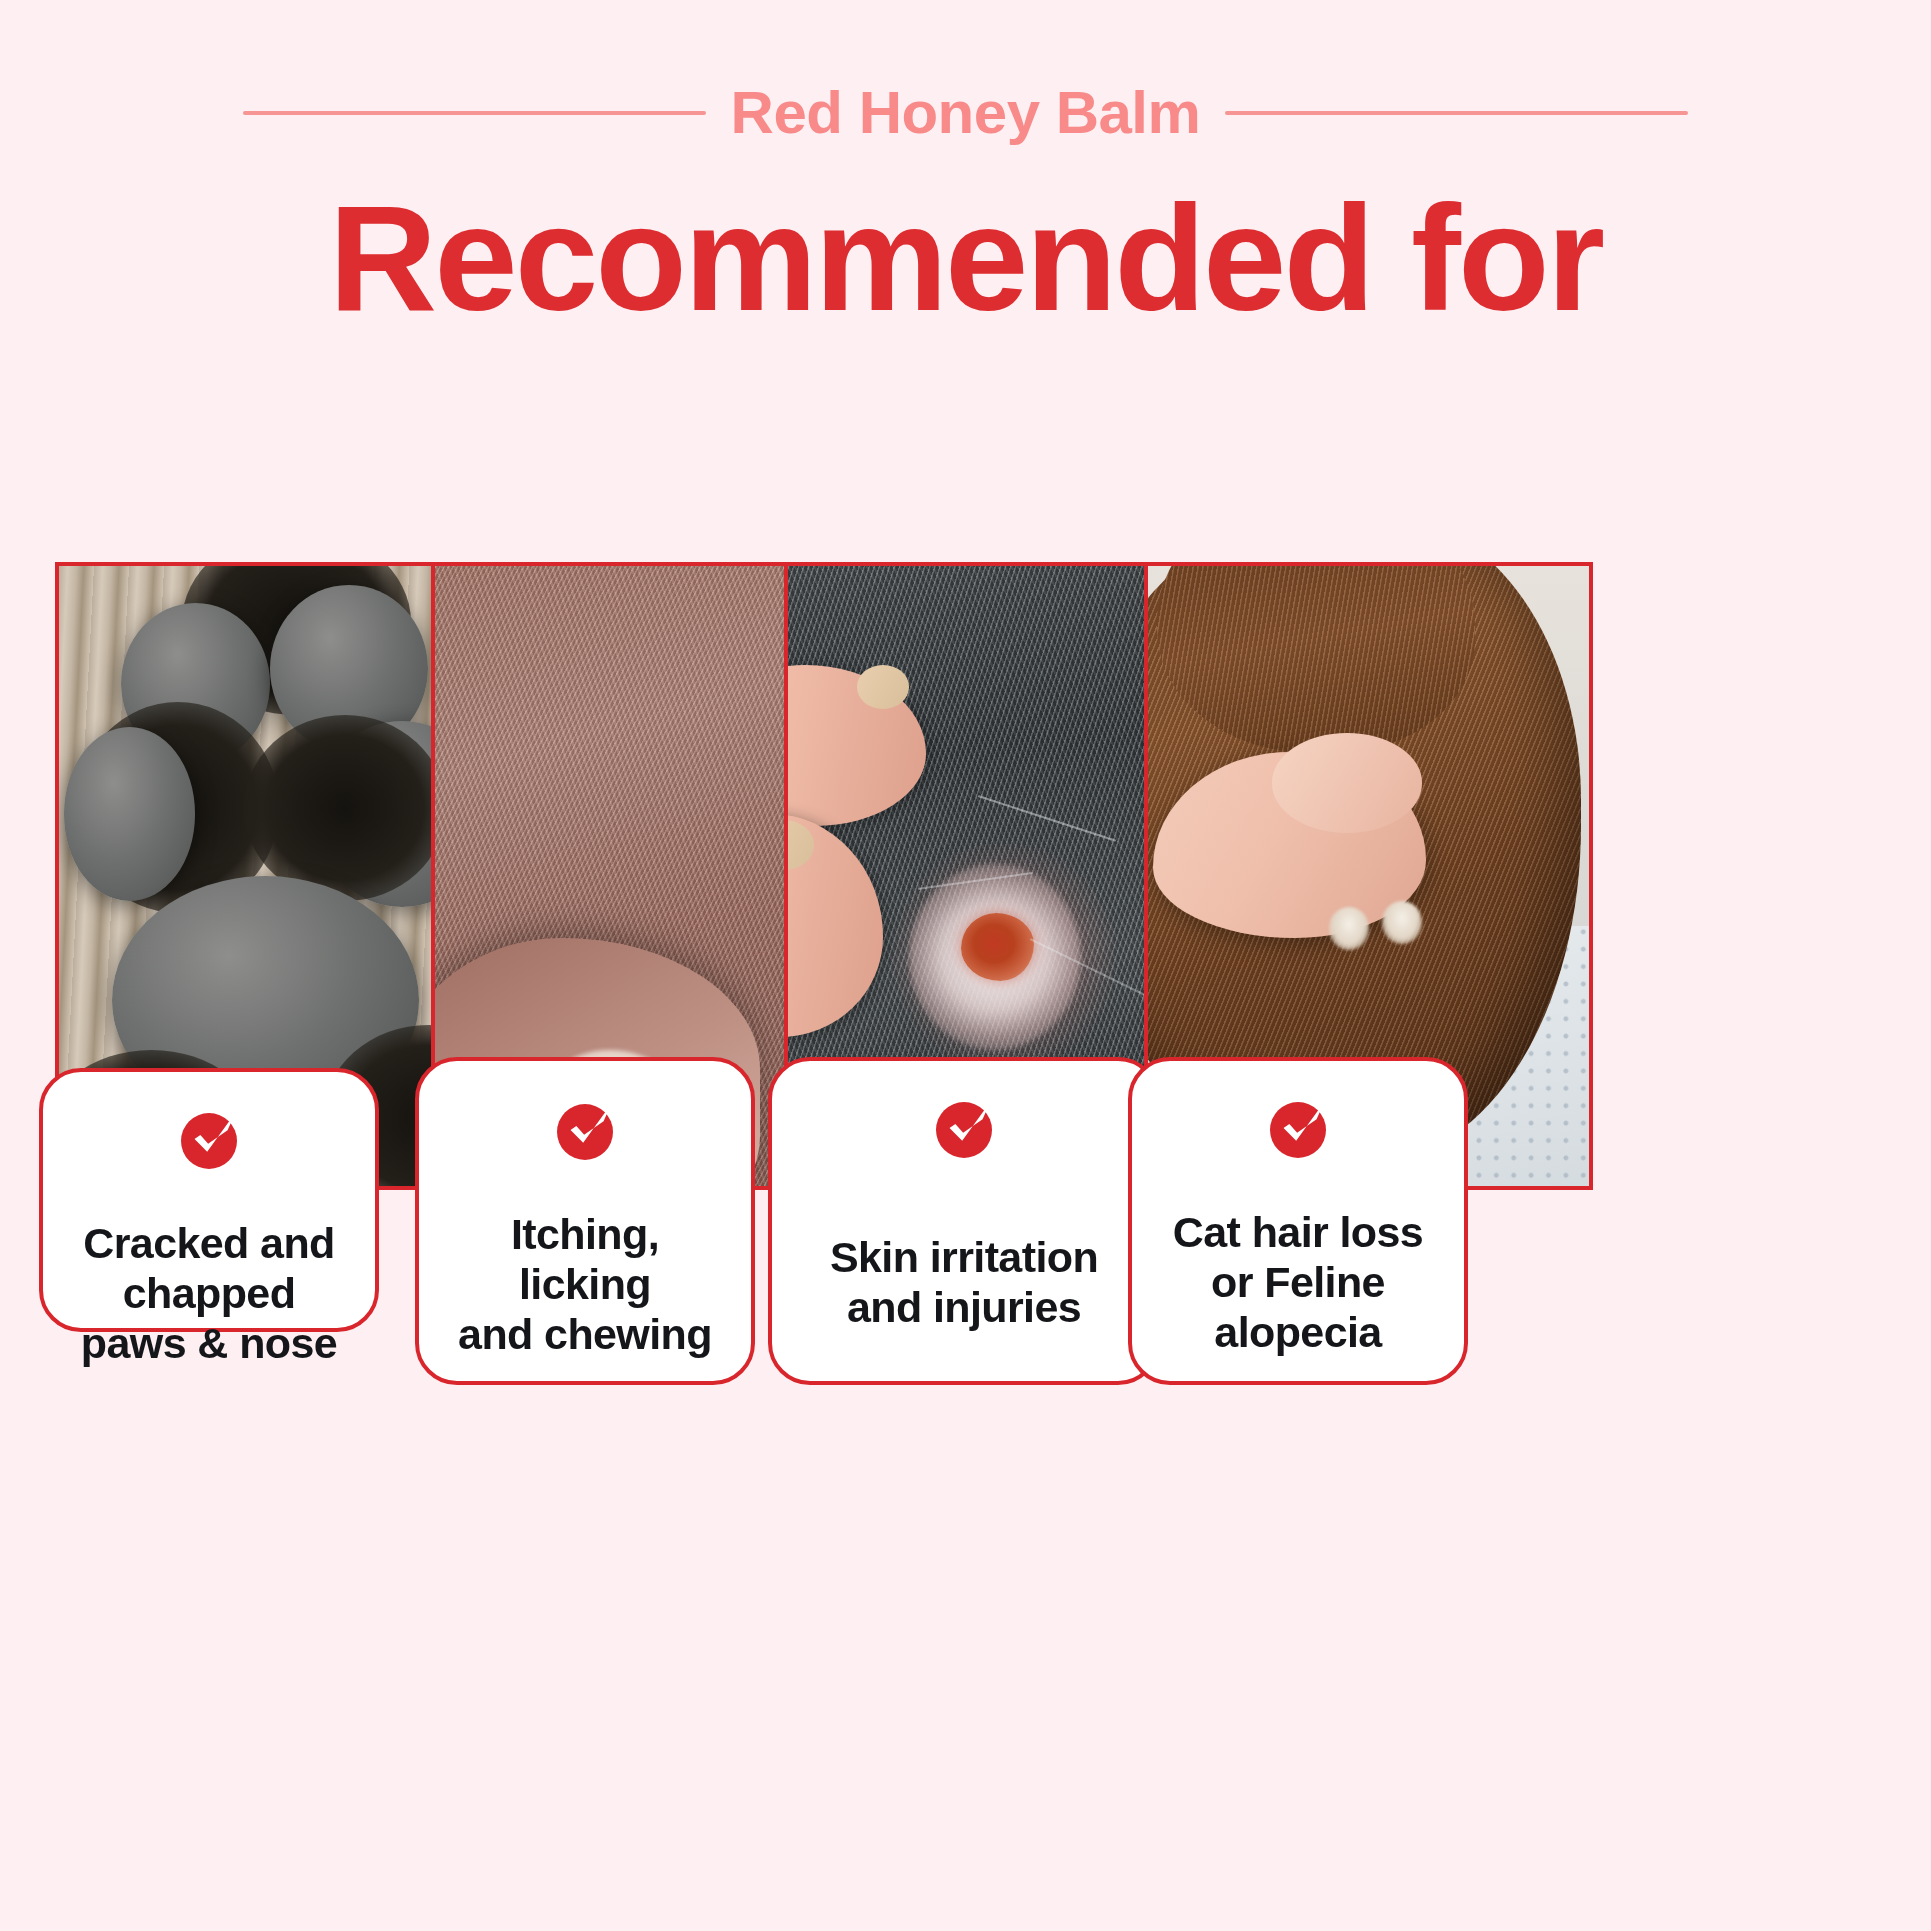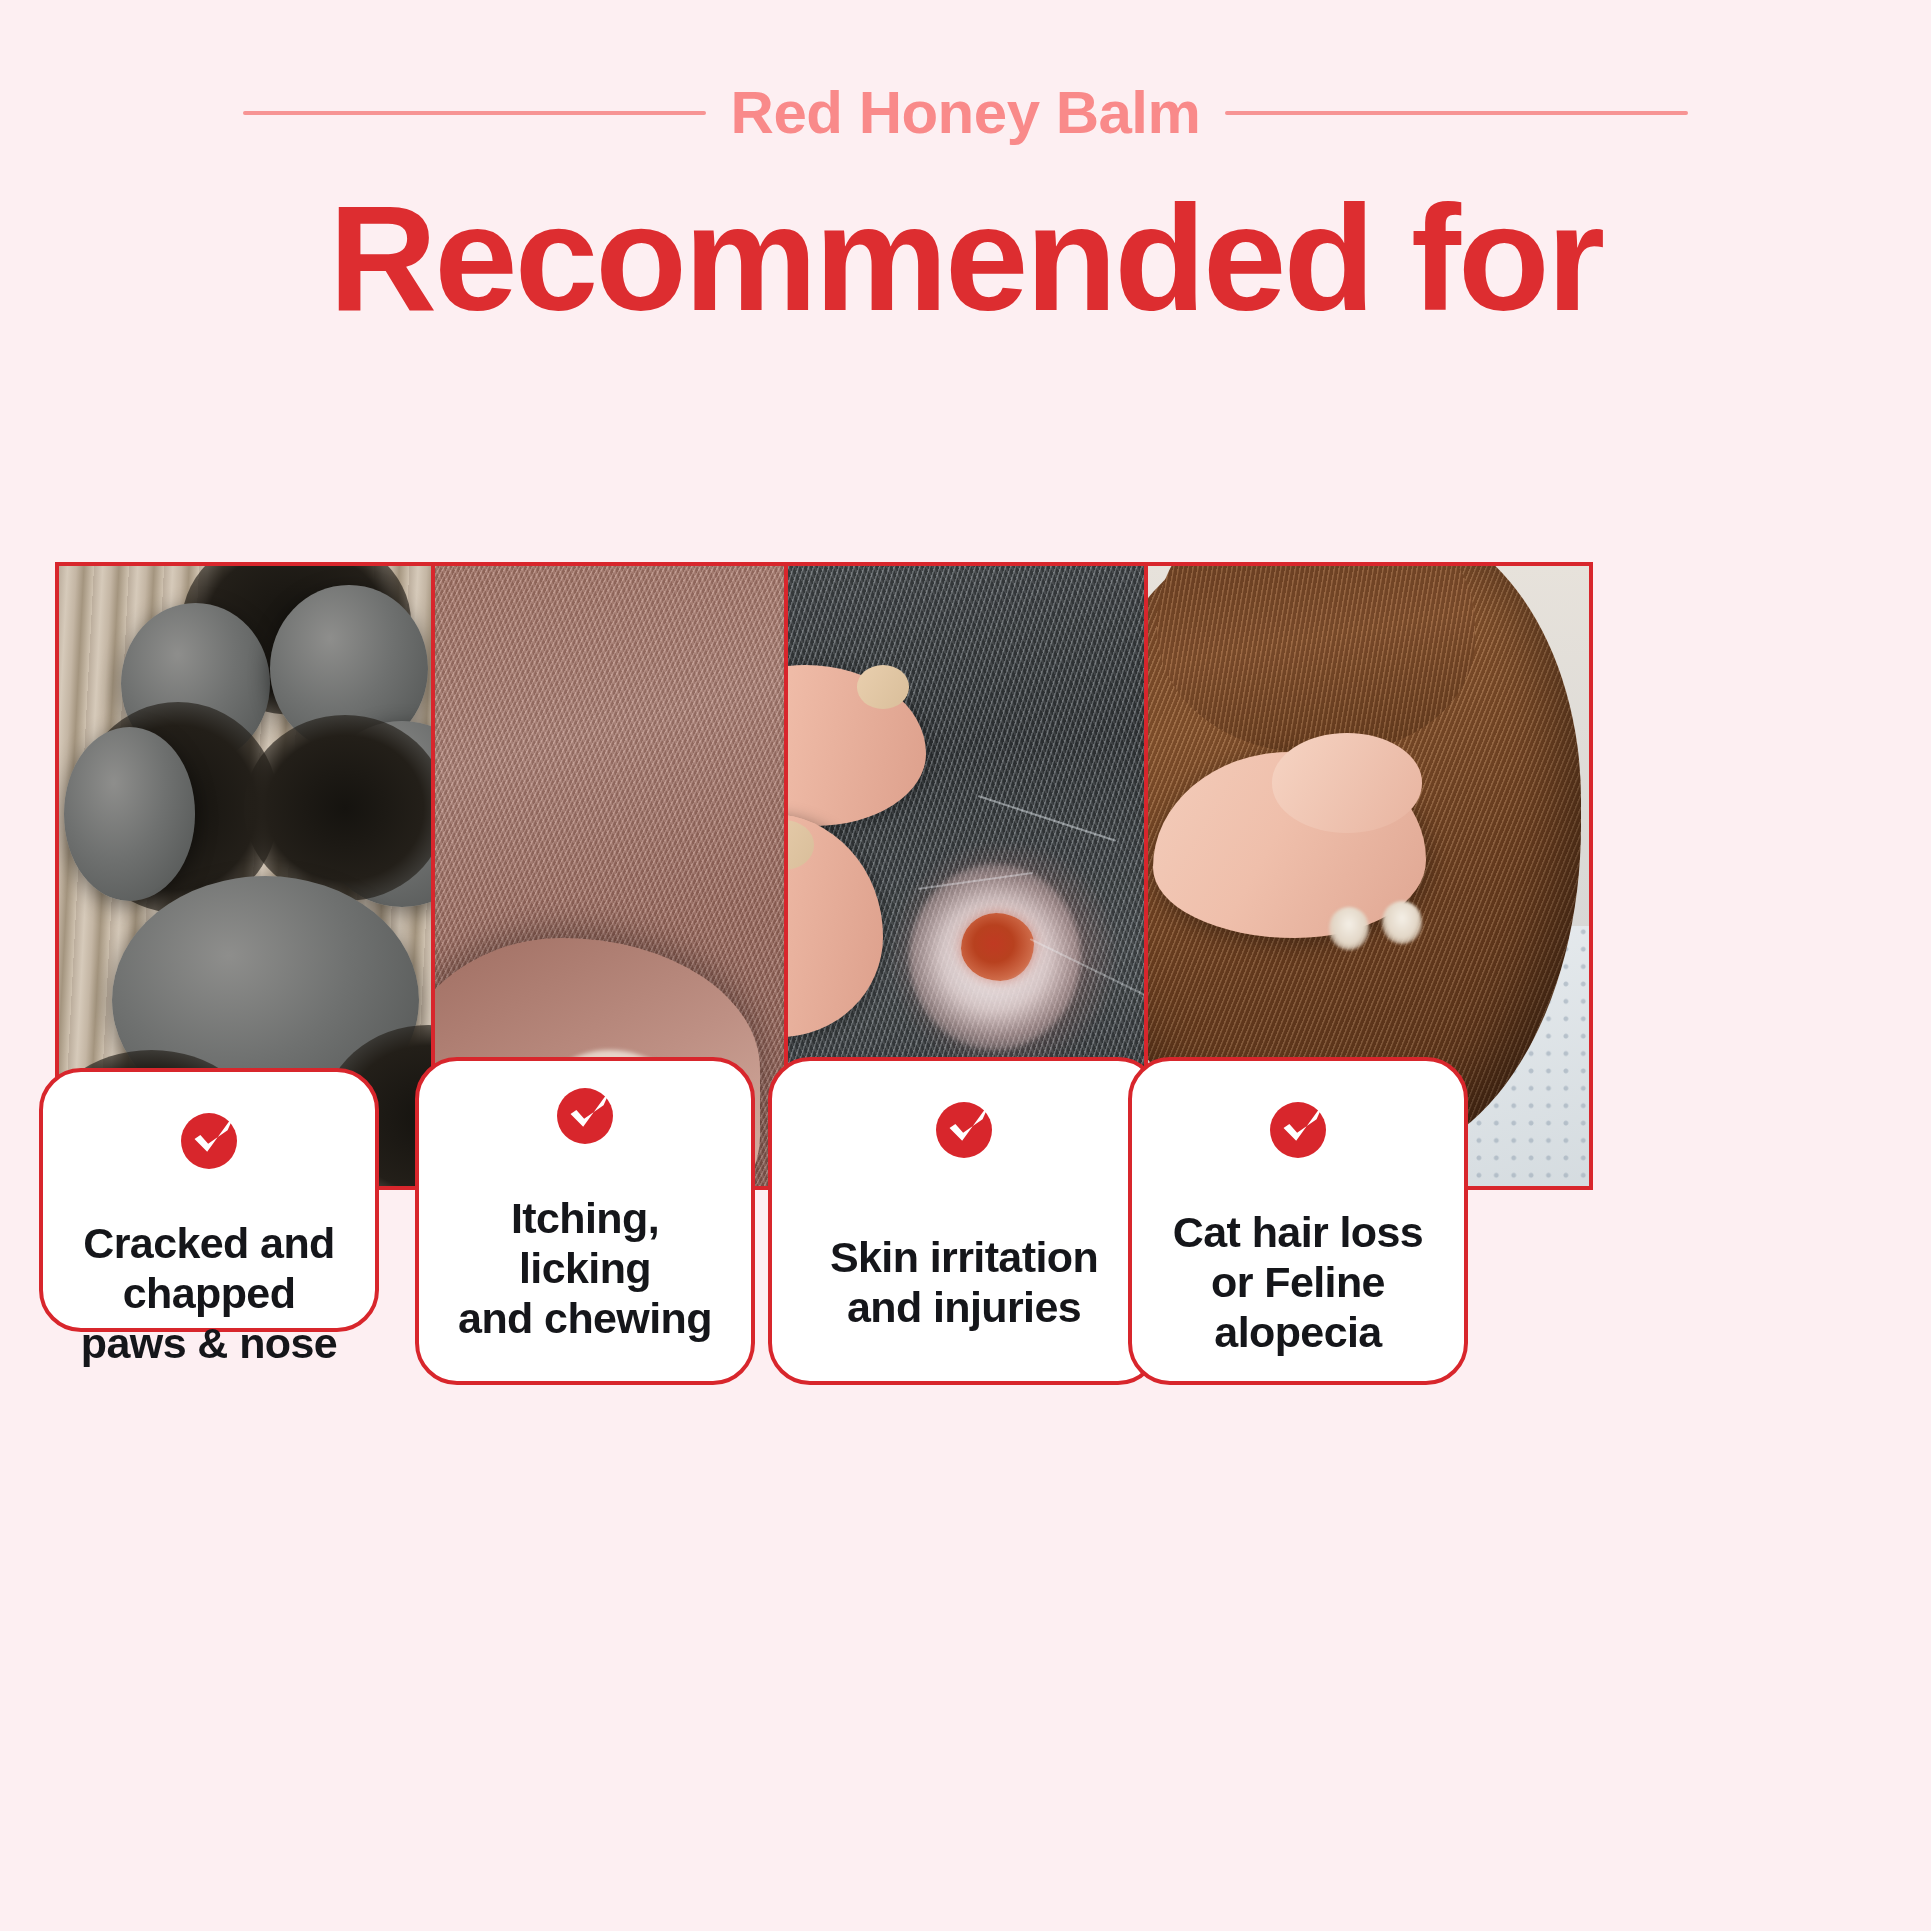--- a/index.html
+++ b/index.html
@@ -361,21 +361,21 @@
 
   <div class="card" style="left:415px;width:367px;">
     <div class="card-photo" style="left:16.4px;top:0;width:447px;height:628px;">
       <div class="photo-inner">
         <div class="ph-fur">
           <div class="earflap"></div>
           <div class="earhl"></div>
         </div>
       </div>
     </div>
-    <div class="card-panel" style="left:0;top:495px;width:340px;height:328px;padding-top:27px;">
+    <div class="card-panel" style="left:0;top:495px;width:340px;height:328px;padding-top:43px;">
       <span class="check-badge">
         <span class="circle"></span>
         <svg viewBox="0 0 70 70" aria-hidden="true">
           <path d="M16 35 L29 48 L58 8 L50 26 L30 40 L22 31 Z" fill="#FFFFFF"></path>
         </svg>
       </span>
       <div class="card-label" style="margin-top:50px;">Itching,
 licking
 and chewing</div>
     </div>

